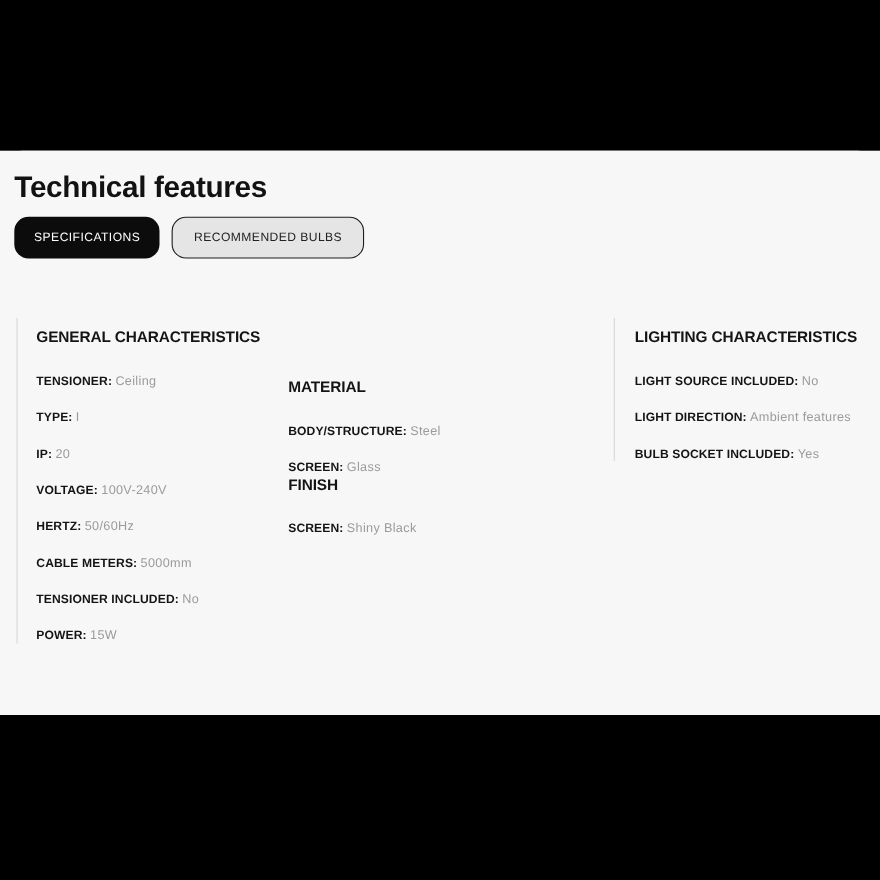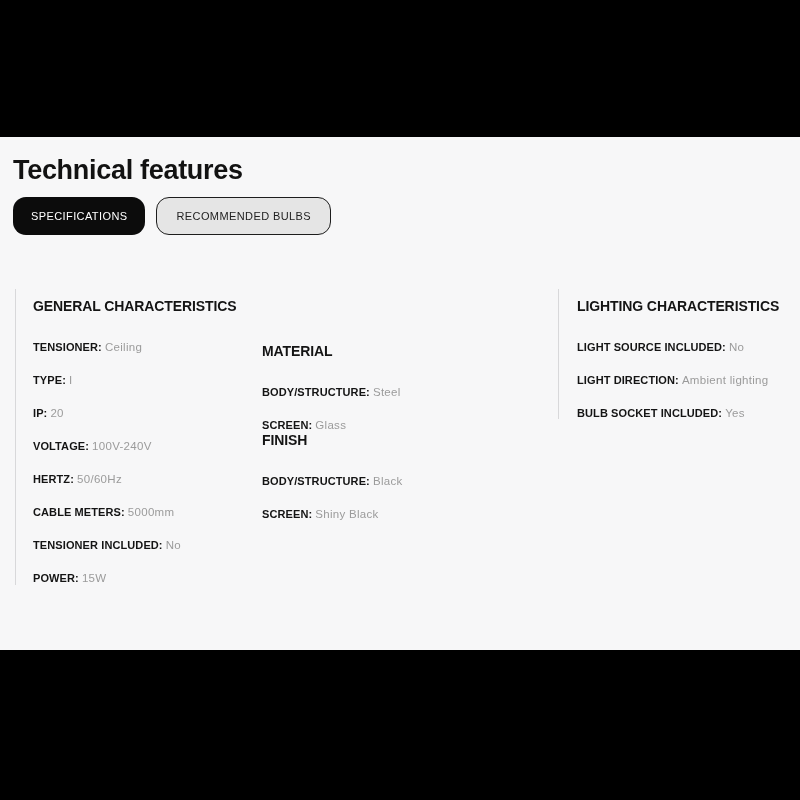--- a/index.html
+++ b/index.html
@@ -155,29 +155,28 @@
         </div>
       </div>
     <div class="col c2" id="col-1">
         <div class="section">
           <h2 class="sec-heading">MATERIAL</h2>
           <div class="spec-row"><span class="lbl">BODY/STRUCTURE:</span> <span class="val">Steel</span></div>
           <div class="spec-row"><span class="lbl">SCREEN:</span> <span class="val">Glass</span></div>
         </div>
         <div class="section">
           <h2 class="sec-heading">FINISH</h2>
-          <div class="spec-row"><span class="lbl">BODY/STRUCTURE:</span> <span class="val">Black</span></div>
           <div class="spec-row"><span class="lbl">SCREEN:</span> <span class="val">Shiny Black</span></div>
         </div>
       </div>
     <div class="col c3" id="col-2">
         <div class="section">
           <h2 class="sec-heading">LIGHTING CHARACTERISTICS</h2>
           <div class="spec-row"><span class="lbl">LIGHT SOURCE INCLUDED:</span> <span class="val">No</span></div>
-          <div class="spec-row"><span class="lbl">LIGHT DIRECTION:</span> <span class="val">Ambient lighting</span></div>
+          <div class="spec-row"><span class="lbl">LIGHT DIRECTION:</span> <span class="val">Ambient features</span></div>
           <div class="spec-row"><span class="lbl">BULB SOCKET INCLUDED:</span> <span class="val">Yes</span></div>
         </div>
       </div>
 
   </div>
 
   <div class="letterbox bottom"></div>
 
 </div>
 

